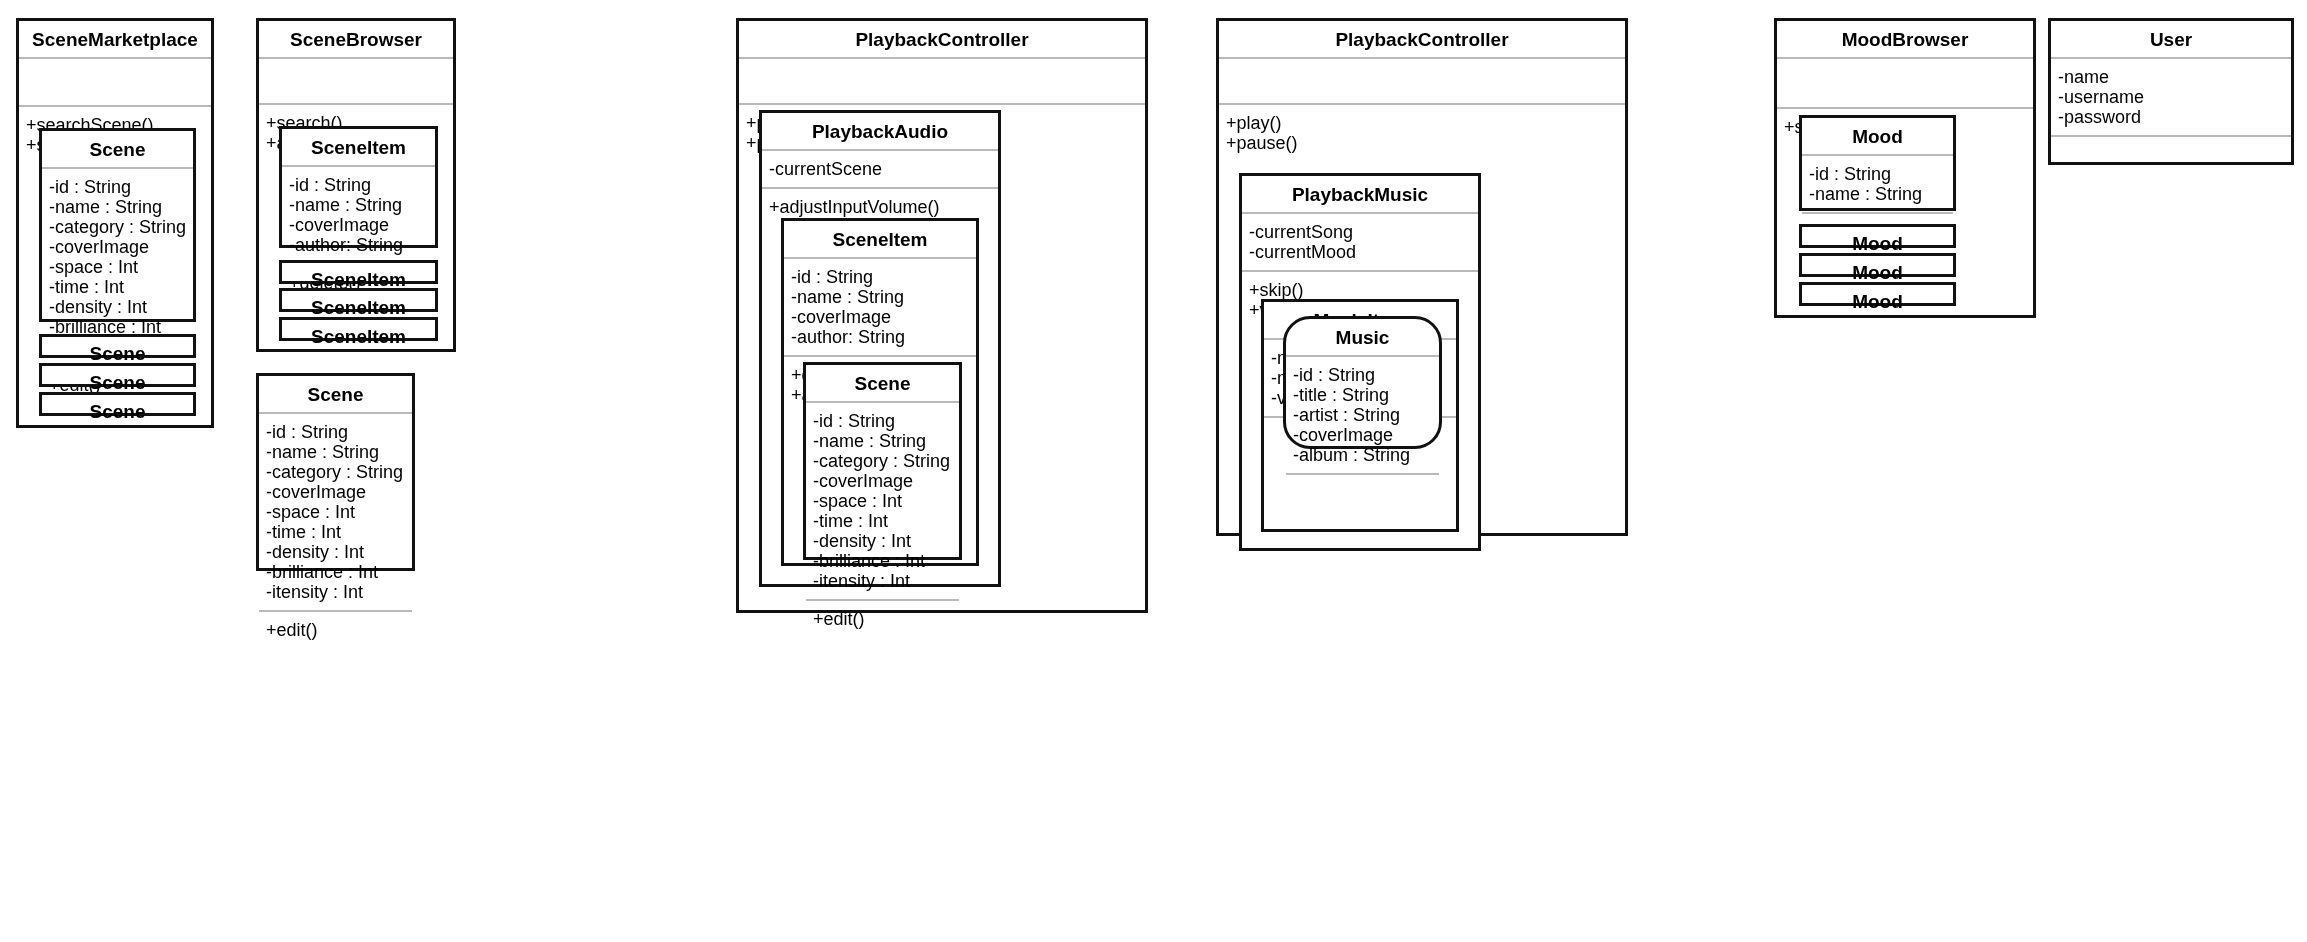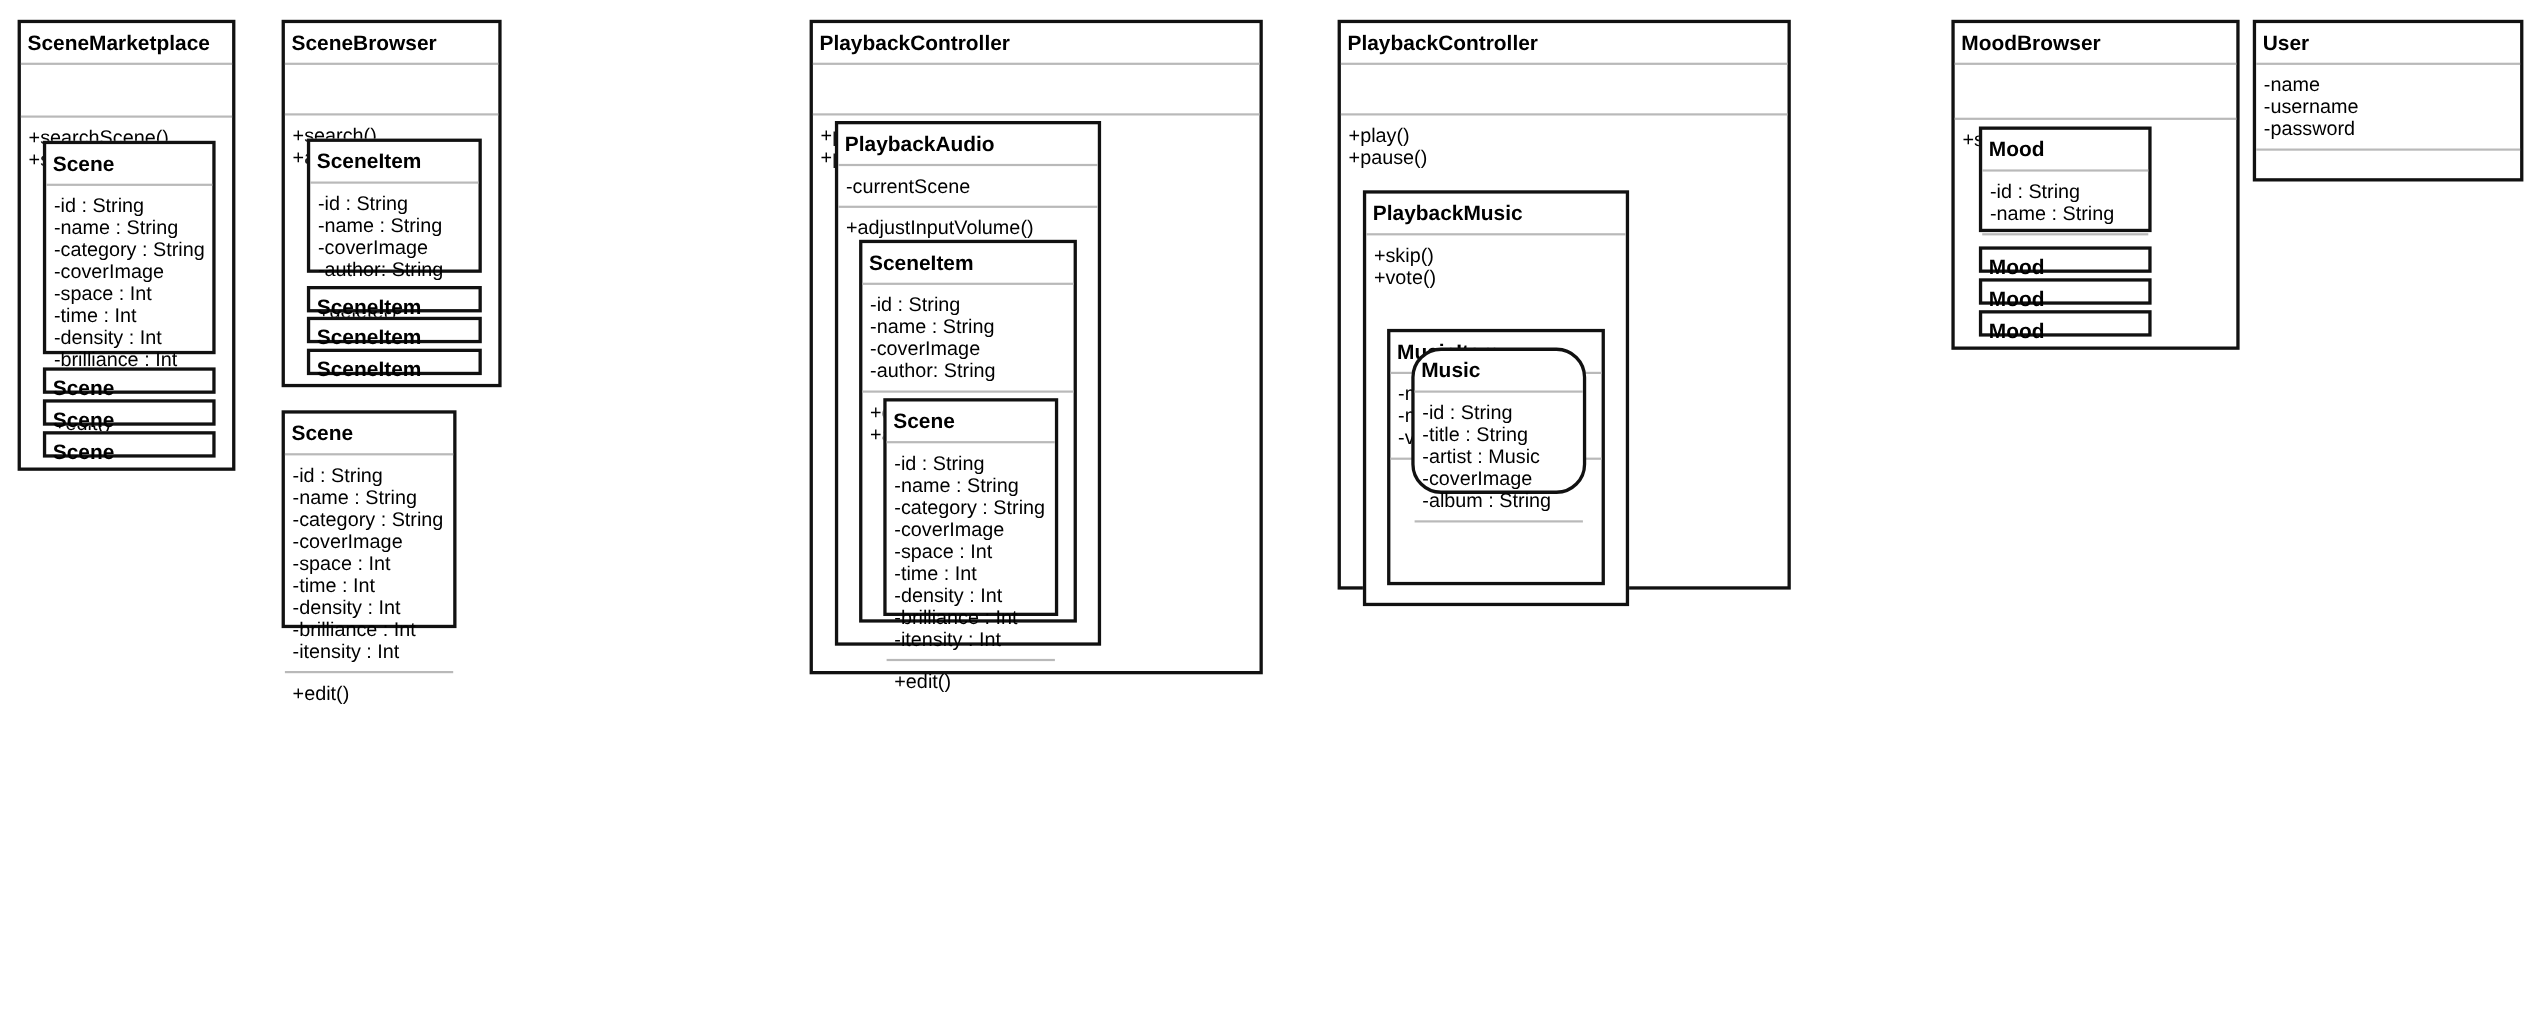--- a/index.html
+++ b/index.html
@@ -24,20 +24,21 @@
 
   
   .uml {
     position: absolute;
     box-sizing: border-box;
     background: #ffffff;
     border: 3px solid #111111;
   }
 
   .uml-title {
+    text-align: center;
     font-weight: bold;
     font-size: 19px;
     line-height: 1;
     padding: 9px 6px 8px 6px;
     border-bottom: 2px solid #b9b9b9;
     white-space: nowrap;
   }
 
   .uml-attrs, .uml-ops {
     font-size: 18px;
@@ -208,40 +209,44 @@
   <div class="uml" style="left:1216px; top:18px; width:412px; height:518px;">
     <div class="uml-title">PlaybackController</div>
     <div class="uml-attrs empty" style="height:28px;"></div>
     <div class="uml-ops">
       <div class="row">+play()</div>
       <div class="row">+pause()</div>
     </div>
 
     <div class="uml" style="left:20px; top:105px; width:242px; height:378px;margin-top:47px;">
       <div class="uml-title">PlaybackMusic</div>
+      <div class="uml-attrs">
+        <div class="row">-currentSong</div>
+        <div class="row">-currentMood</div>
+      </div>
       <div class="uml-ops">
         <div class="row">+skip()</div>
         <div class="row">+vote()</div>
       </div>
 
       <div class="uml" style="left:19px; top:123px; width:198px; height:233px;">
         <div class="uml-title">MusicItem</div>
         <div class="uml-attrs">
           <div class="row">-musicID : String</div>
           <div class="row">-moodID : String</div>
           <div class="row">-votes : Int</div>
         </div>
         <div class="uml-ops" style="padding-top:4px;">
 
           <div class="uml" style="left:19px; top:14px; width:159px; height:133px;border-radius:27px;">
             <div class="uml-title">Music</div>
             <div class="uml-attrs">
               <div class="row">-id : String</div>
               <div class="row">-title : String</div>
-              <div class="row">-artist : Music</div>
+              <div class="row">-artist : String</div>
               <div class="row">-coverImage</div>
               <div class="row">-album : String</div>
             </div>
             <div class="uml-ops" style="height:24px;"></div>
           </div>
 
         </div>
       </div>
     </div>
   </div>

